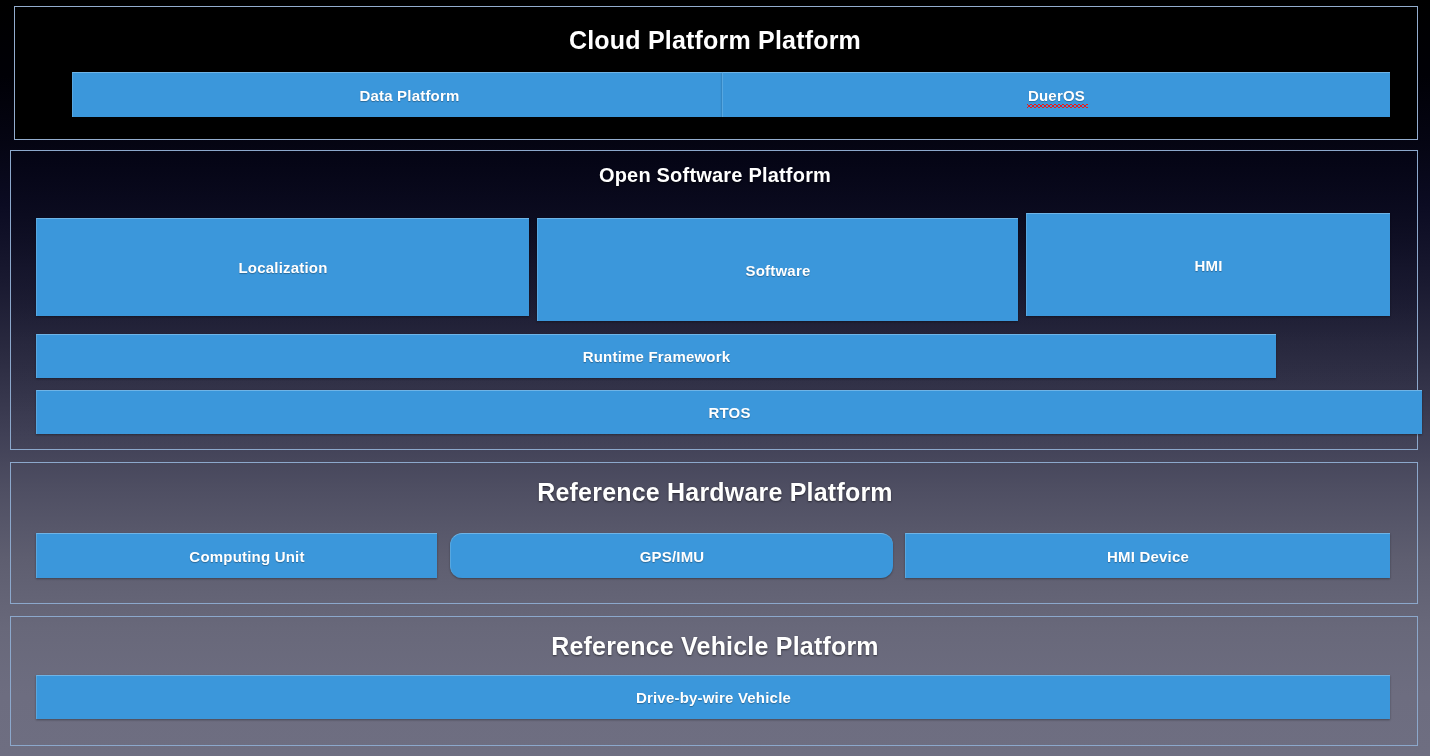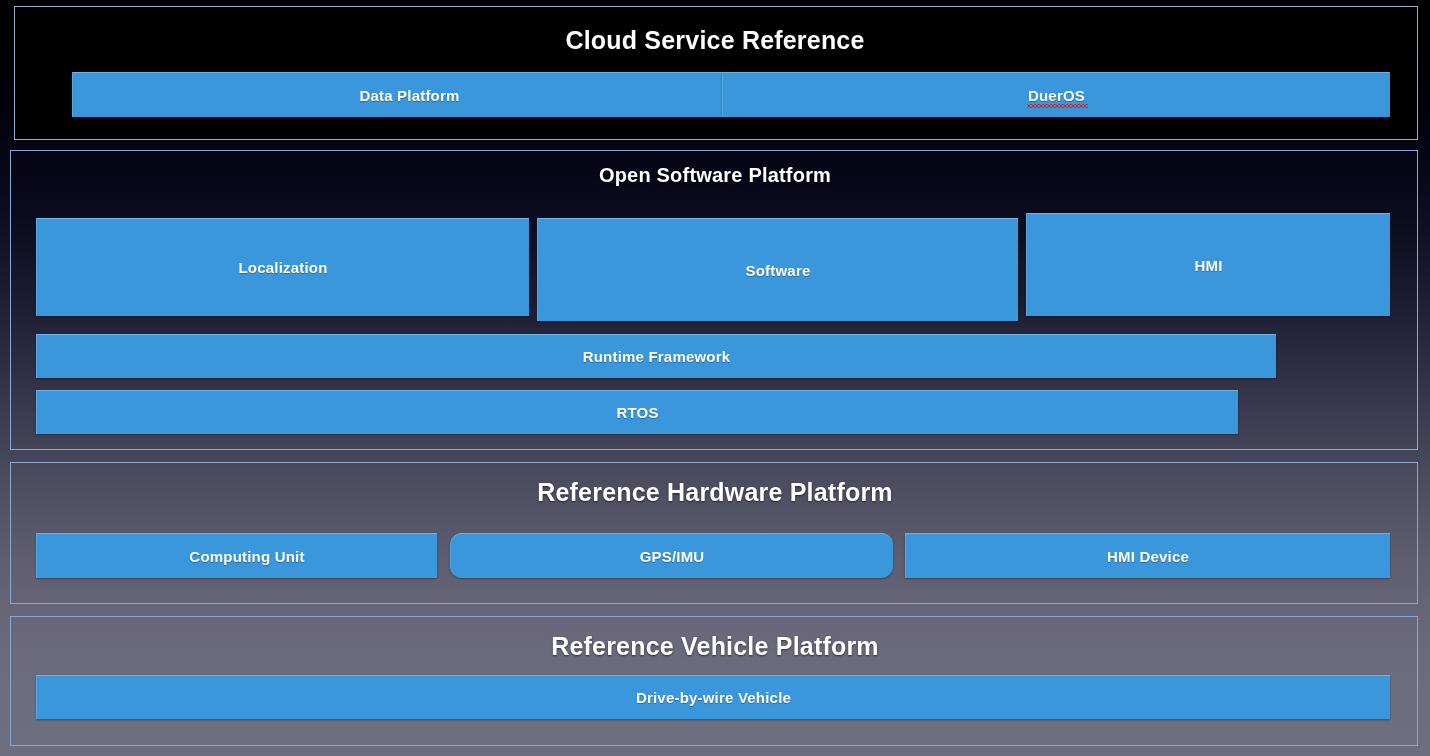--- a/index.html
+++ b/index.html
@@ -111,42 +111,42 @@
   #box-data-platform { left:36px;  top:72px;  width:674px;  height:45px;margin-left:36px; }
   #box-dueros        { left:722px; top:72px;  width:668px;  height:45px; }
 
   
   #panel-software    { left:10px;  top:150px; width:1408px; height:300px; }
   #title-software    { top:164px;  font-size:20px; }
   #box-localization  { left:36px;  top:218px; width:493px;  height:98px; }
   #box-control       { left:537px; top:218px; width:481px;  height:103px; }
   #box-hmi           { left:1026px;top:213px; width:364px;  height:103px; }
   #box-runtime       { left:36px;  top:334px; width:1240px; height:44px; }
-  #box-rtos          { left:36px;  top:390px; width:1202px; height:44px; }
+  #box-rtos          { left:36px;  top:390px; width:1386px; height:44px; }
 
   
   #panel-hardware    { left:10px;  top:462px; width:1408px; height:142px; }
   #title-hardware    { top:478px;  font-size:25px; }
   #box-computing     { left:36px;  top:533px; width:401px;  height:45px;padding-left:20px; }
   #box-gpsimu        { left:450px; top:533px; width:443px;  height:45px;border-radius:12px; }
   #box-hmidevice     { left:905px; top:533px; width:485px;  height:45px; }
 
   
   #panel-vehicle     { left:10px;  top:616px; width:1408px; height:130px; }
   #title-vehicle     { top:632px;  font-size:25px; }
   #box-drivebywire   { left:36px;  top:675px; width:1354px; height:44px; }
 </style>
 </head>
 <body>
 
 <div id="page">
 
   <section class="panel solid-black" id="panel-cloud">
   </section>
-  <div class="panel-title" id="title-cloud">Cloud Service Reference</div>
+  <div class="panel-title" id="title-cloud">Cloud Platform Platform</div>
 
   <div class="bbox" id="box-data-platform">
     <span class="lbl">Data Platform</span>
   </div>
 
   <div class="bbox" id="box-dueros">
     <span class="lbl misspelled">DuerOS</span>
   </div>
 
   <section class="panel soft-dark" id="panel-software">

